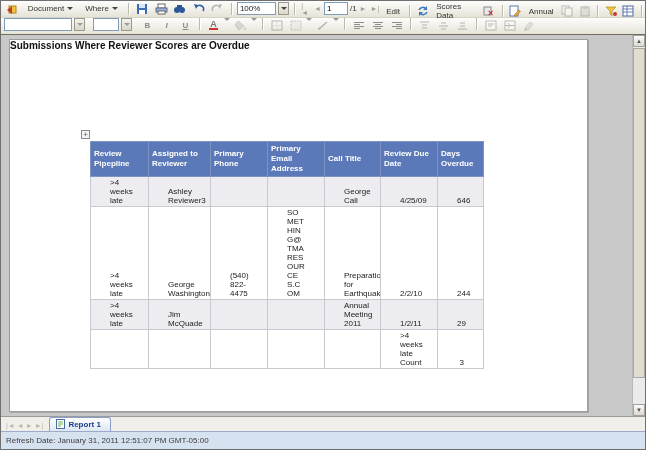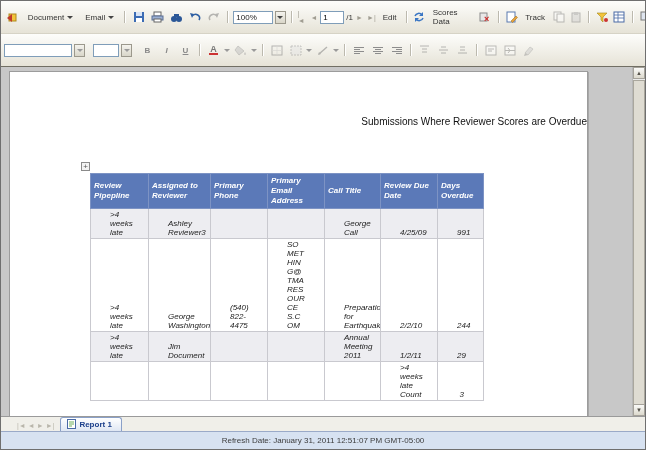--- a/index.html
+++ b/index.html
@@ -11,23 +11,23 @@
   }
   #app {
     width:646px; height:450px;
     border:1px solid #6f6f6f;
     display:flex; flex-direction:column;
     background:#ece9e2;
     overflow:hidden;
   }
   
   .tb {
-    display:flex; align-items:center;
+    display:flex; align-items:flex-start;
     font-size:8px; color:#333;
-    padding:16px 3px; gap:2px;
+    padding:0 3px; gap:2px;
     background:linear-gradient(#fdfdfb,#e6e3d7);
   }
   .tb1 { height:17px; justify-content:space-between; border-bottom:1px solid #d6d3c6; }
   .tb2 { height:16px; }
   .tb-group { display:flex; align-items:center; gap:2px; }
   .tb-divider { height:1px; background:#716f64; }
   .menu-btn {
     display:flex; align-items:center; gap:3px;
     padding:1px 4px; cursor:default; border:1px solid transparent;
   }
@@ -61,29 +61,29 @@
   .fontcolor .bar { width:9px; height:2px; background:#cc3333; }
   .bars { display:flex; flex-direction:column; gap:1px; }
   .bars i { display:block; height:1px; background:#8d8d8d; }
   
   .viewport { position:relative; flex:1; background:#c8c8c8; overflow:hidden; }
   .page {
     position:absolute; left:8px; top:4px; width:579px; height:373px;
     background:#fff; border:1px solid #9c9c9c; box-shadow:1px 1px 0 #a8a8a8;
   }
   .report-title {
-    margin-top:44px; text-align:right;
-    font-size:10px; font-weight:normal; color:#111;
+    text-align:left;
+    font-size:10px; font-weight:bold; color:#111;
   }
   .drill-box {
     position:absolute; left:71px; top:90px; width:9px; height:9px;
     border:1px solid #8a8a8a; background:#f2f2f2;
     font-size:8px; line-height:7px; text-align:center; color:#555;
   }
-  .table-wrap { position:absolute; left:80px; top:101px;font-style:italic; }
+  .table-wrap { position:absolute; left:80px; top:101px; }
   table.report-table { border-collapse:collapse; table-layout:fixed; width:393px; }
   .report-table th {
     background:var(--header-blue,#5b79b8); color:#fff;
     font-size:8px; font-weight:bold; text-align:left; vertical-align:middle;
     border:1px solid #7d93c4; padding:2px 3px; height:26px; line-height:10px;
   }
   .report-table td {
     font-size:8px; color:#222; border:1px solid #c9c9cf;
     padding:1px 19px; vertical-align:bottom; line-height:9px;
     overflow:hidden;
@@ -102,34 +102,34 @@
     width:12px; height:12px; background:linear-gradient(#fafaf8,#dcd9cd);
     border:1px solid #a5a29a; display:flex; align-items:center; justify-content:center;
     font-size:6px; color:#55524a;
   }
   .scroll-btn.down { position:absolute; bottom:0; }
   .scroll-thumb { position:absolute; top:13px; left:0; width:12px; height:330px;
     background:#dfdcd2; border:1px solid #aaa79d; }
   
   .tab-row {
     height:15px; background:#f0efe9; border-top:1px solid #9a9a9a;
-    display:flex; align-items:flex-end; padding-left:14px; font-size:8px;
+    display:flex; align-items:flex-end; padding-left:3px; font-size:8px;
   }
   .tab-nav { display:flex; align-items:center; gap:2px; padding:0 4px 2px 2px; }
   .tab-nav span { color:#b9b6ab; font-size:7px; }
   .report-tab {
     display:flex; align-items:center; gap:3px;
     background:linear-gradient(#ffffff,#dfe7f3);
     border:1px solid #8aa0c8; border-bottom:none;
     border-radius:3px 3px 0 0; padding:1px 9px 2px 6px; margin-left:2px;
     color:#1b3f8b; font-weight:bold;
   }
   .status-bar {
     height:18px; background:var(--status-bar,#d7e2f1); border-top:1px solid #9aaac8;
-    display:flex; align-items:center; justify-content:center;
+    display:flex; align-items:center; justify-content:flex-start;
     font-size:8px; color:#3c3c3c; padding:0 5px;
   }
   svg { display:block; }
 </style>
 </head>
 <body>
 
 <div id="app">
 
   <div class="tb tb1">
@@ -138,21 +138,21 @@
         <svg width="12" height="12">
             <rect x="3" y="3" width="7" height="7" fill="#f2c33c" stroke="#b08a1c"></rect>
             <path d="M1 7l5-4v8z" fill="#c03a2b"></path>
           </svg>
       </span>
       <div class="menu-btn">
         <span>Document</span>
         <span class="caret"></span>
       </div>
       <div class="menu-btn">
-        <span>Email</span>
+        <span>Where</span>
         <span class="caret"></span>
       </div>
       <span class="sep"></span>
       <span class="ico">
         <svg width="12" height="12">
             <rect x="1" y="1" width="10" height="10" fill="#3c6cb4"></rect>
             <rect x="3" y="1" width="6" height="4" fill="#d9e4f5"></rect>
             <rect x="3" y="7" width="6" height="4" fill="#fff"></rect>
           </svg>
       </span>
@@ -216,21 +216,21 @@
             <text x="5" y="11" font-size="9" fill="#cc2222" font-weight="bold">×</text>
           </svg>
       </span>
       <span class="sep"></span>
       <span class="ico">
         <svg width="12" height="12">
             <rect x="1" y="1" width="8" height="10" fill="#fff" stroke="#5a7ab0"></rect>
             <path d="M5 10l5-5 1.5 1.5-5 5z" fill="#e8a33d" stroke="#9a6a14" stroke-width=".5"></path>
           </svg>
       </span>
-      <span class="txt-btn">Track</span>
+      <span class="txt-btn">Annual</span>
       <span class="ico dis">
         <svg width="12" height="12">
             <rect x="1" y="1" width="7" height="8" fill="#fff" stroke="#777"></rect>
             <rect x="4" y="3" width="7" height="8" fill="#fff" stroke="#777"></rect>
           </svg>
       </span>
       <span class="ico dis">
         <svg width="12" height="12">
             <rect x="2" y="2" width="8" height="9" fill="#d9cfa8" stroke="#777"></rect>
             <rect x="4" y="1" width="4" height="3" fill="#9a9a9a"></rect>
@@ -409,34 +409,34 @@
             <th>Review Due Date</th>
             <th>Days Overdue</th>
           </tr>
           <tr class="r-alt" style="height:14px">
             <td>&gt;4 weeks late</td>
             <td>Ashley Reviewer3</td>
             <td></td>
             <td class="email"></td>
             <td>George Call</td>
             <td>4/25/09</td>
-            <td class="num">991</td>
+            <td class="num">646</td>
           </tr>
           <tr style="height:32px">
             <td>&gt;4 weeks late</td>
             <td>George Washington</td>
             <td>(540) 822-4475</td>
             <td class="email">SOMETHING@TMARESOURCES.COM</td>
             <td>Preparation for Earthquakes</td>
             <td>2/2/10</td>
             <td class="num">244</td>
           </tr>
           <tr class="r-alt" style="height:20px">
             <td>&gt;4 weeks late</td>
-            <td>Jim Document</td>
+            <td>Jim McQuade</td>
             <td></td>
             <td class="email"></td>
             <td>Annual Meeting 2011</td>
             <td>1/2/11</td>
             <td class="num">29</td>
           </tr>
           <tr style="height:27px">
             <td></td>
             <td></td>
             <td></td>

